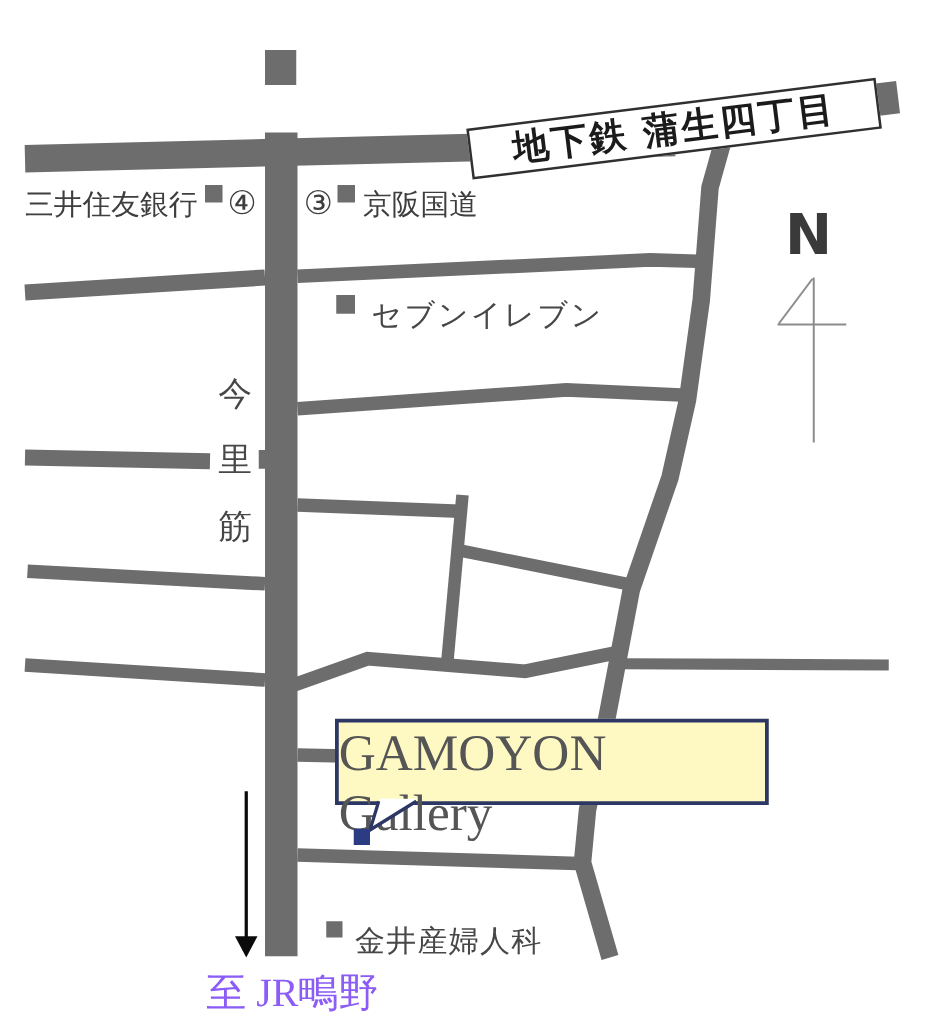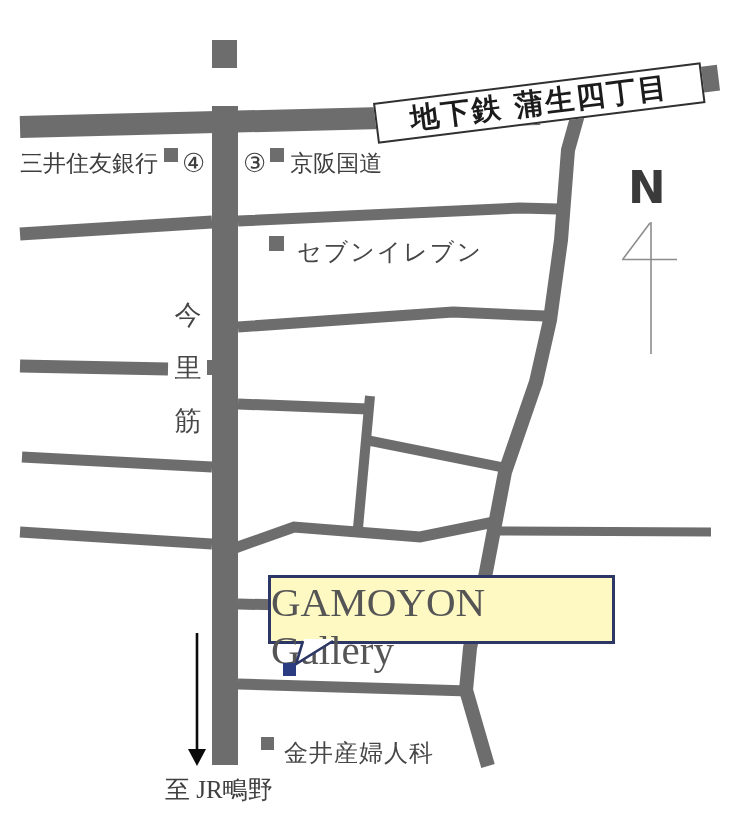--- a/index.html
+++ b/index.html
@@ -43,21 +43,21 @@
     font-family:"Liberation Serif","DejaVu Serif",serif;
     font-size:41px;color:#555555;letter-spacing:0px;
   }
   svg.tail{position:absolute;left:0;top:0;z-index:6;pointer-events:none;}
   .gallery-marker{position:absolute;left:283px;top:663px;width:13px;height:13px;
     background:#2c3c82;z-index:7;}
   .clinic{left:261px;top:699px;height:26px;margin-top:38px;}
   .clinic .sq{width:13px;height:13px;margin-right:10px;}
   .clinic .txt{font-size:24px;letter-spacing:1px;color:#474747;}
   .tojr{left:165px;top:773px;font-family:"Liberation Serif","DejaVu Serif",serif;
-    font-size:25px;color:#404040;}
+    font-size:32px;color:#8b5cf6;}
 </style>
 </head>
 <body>
 
 <div class="stage">
 
   <svg class="roads" width="746" height="821" viewBox="0 0 746 821">
     <g stroke="#6d6d6d" fill="none" stroke-linecap="butt">
 
       <polyline points="20,127 540,114" stroke-width="22"></polyline>

